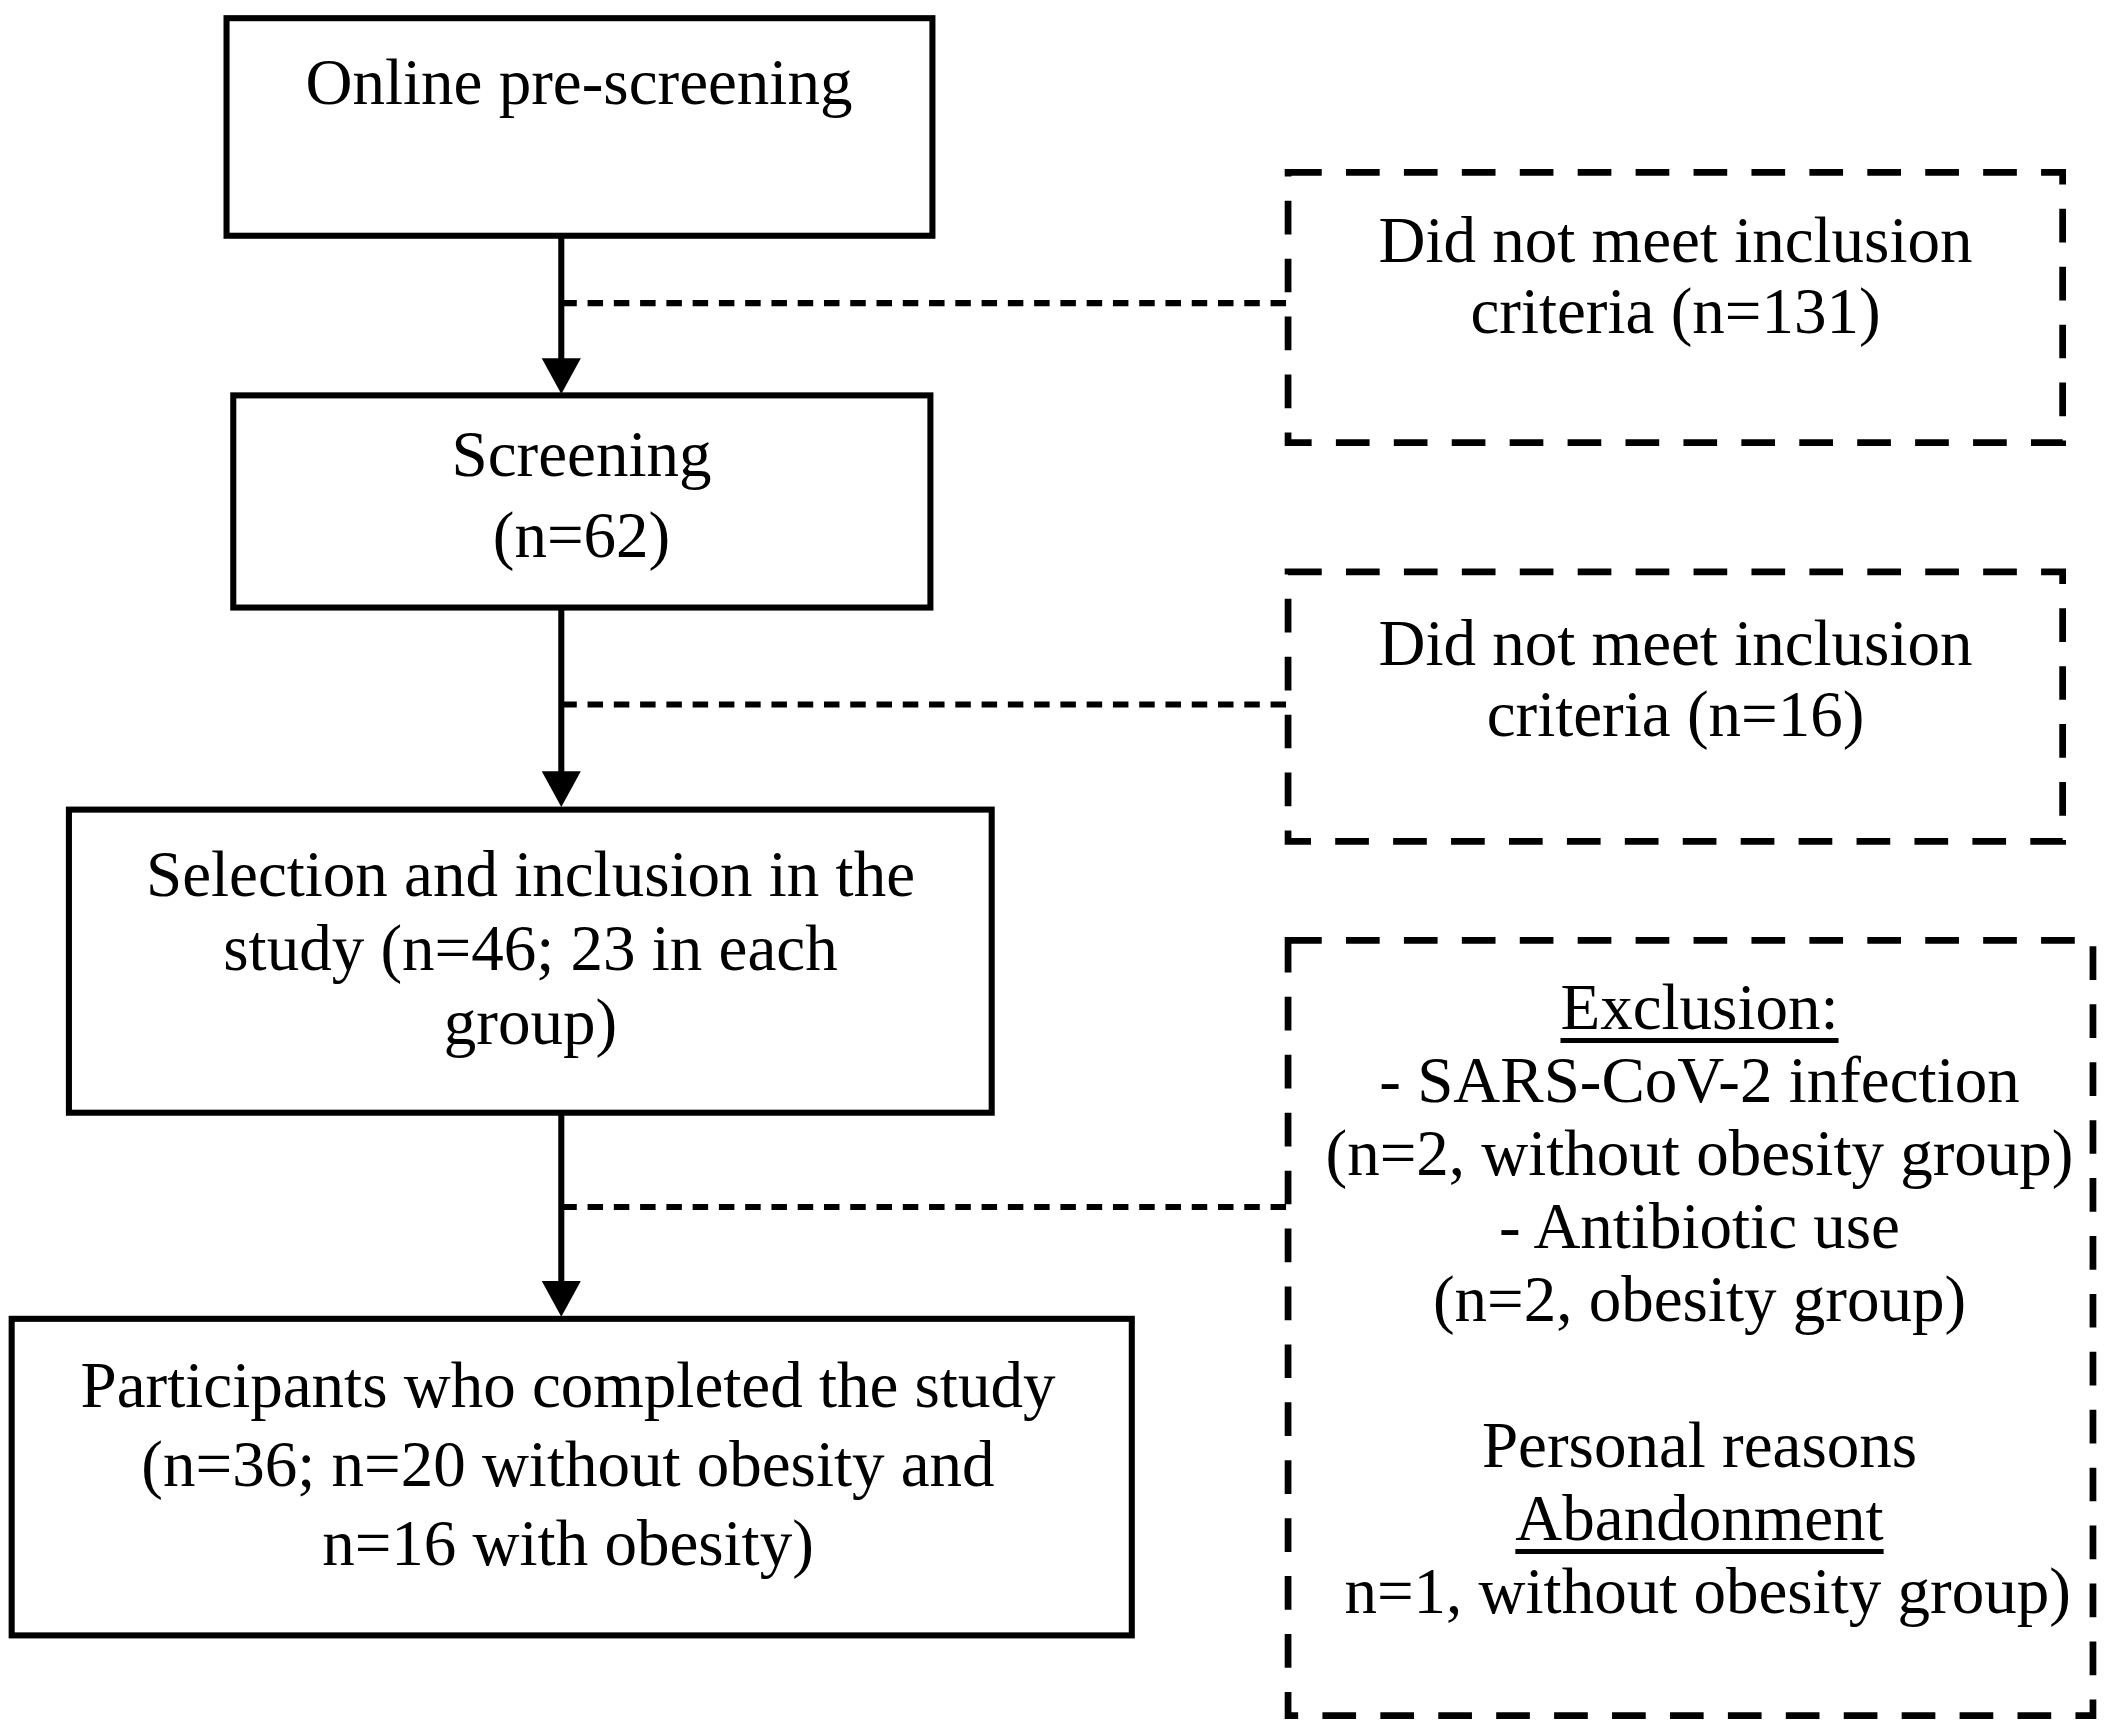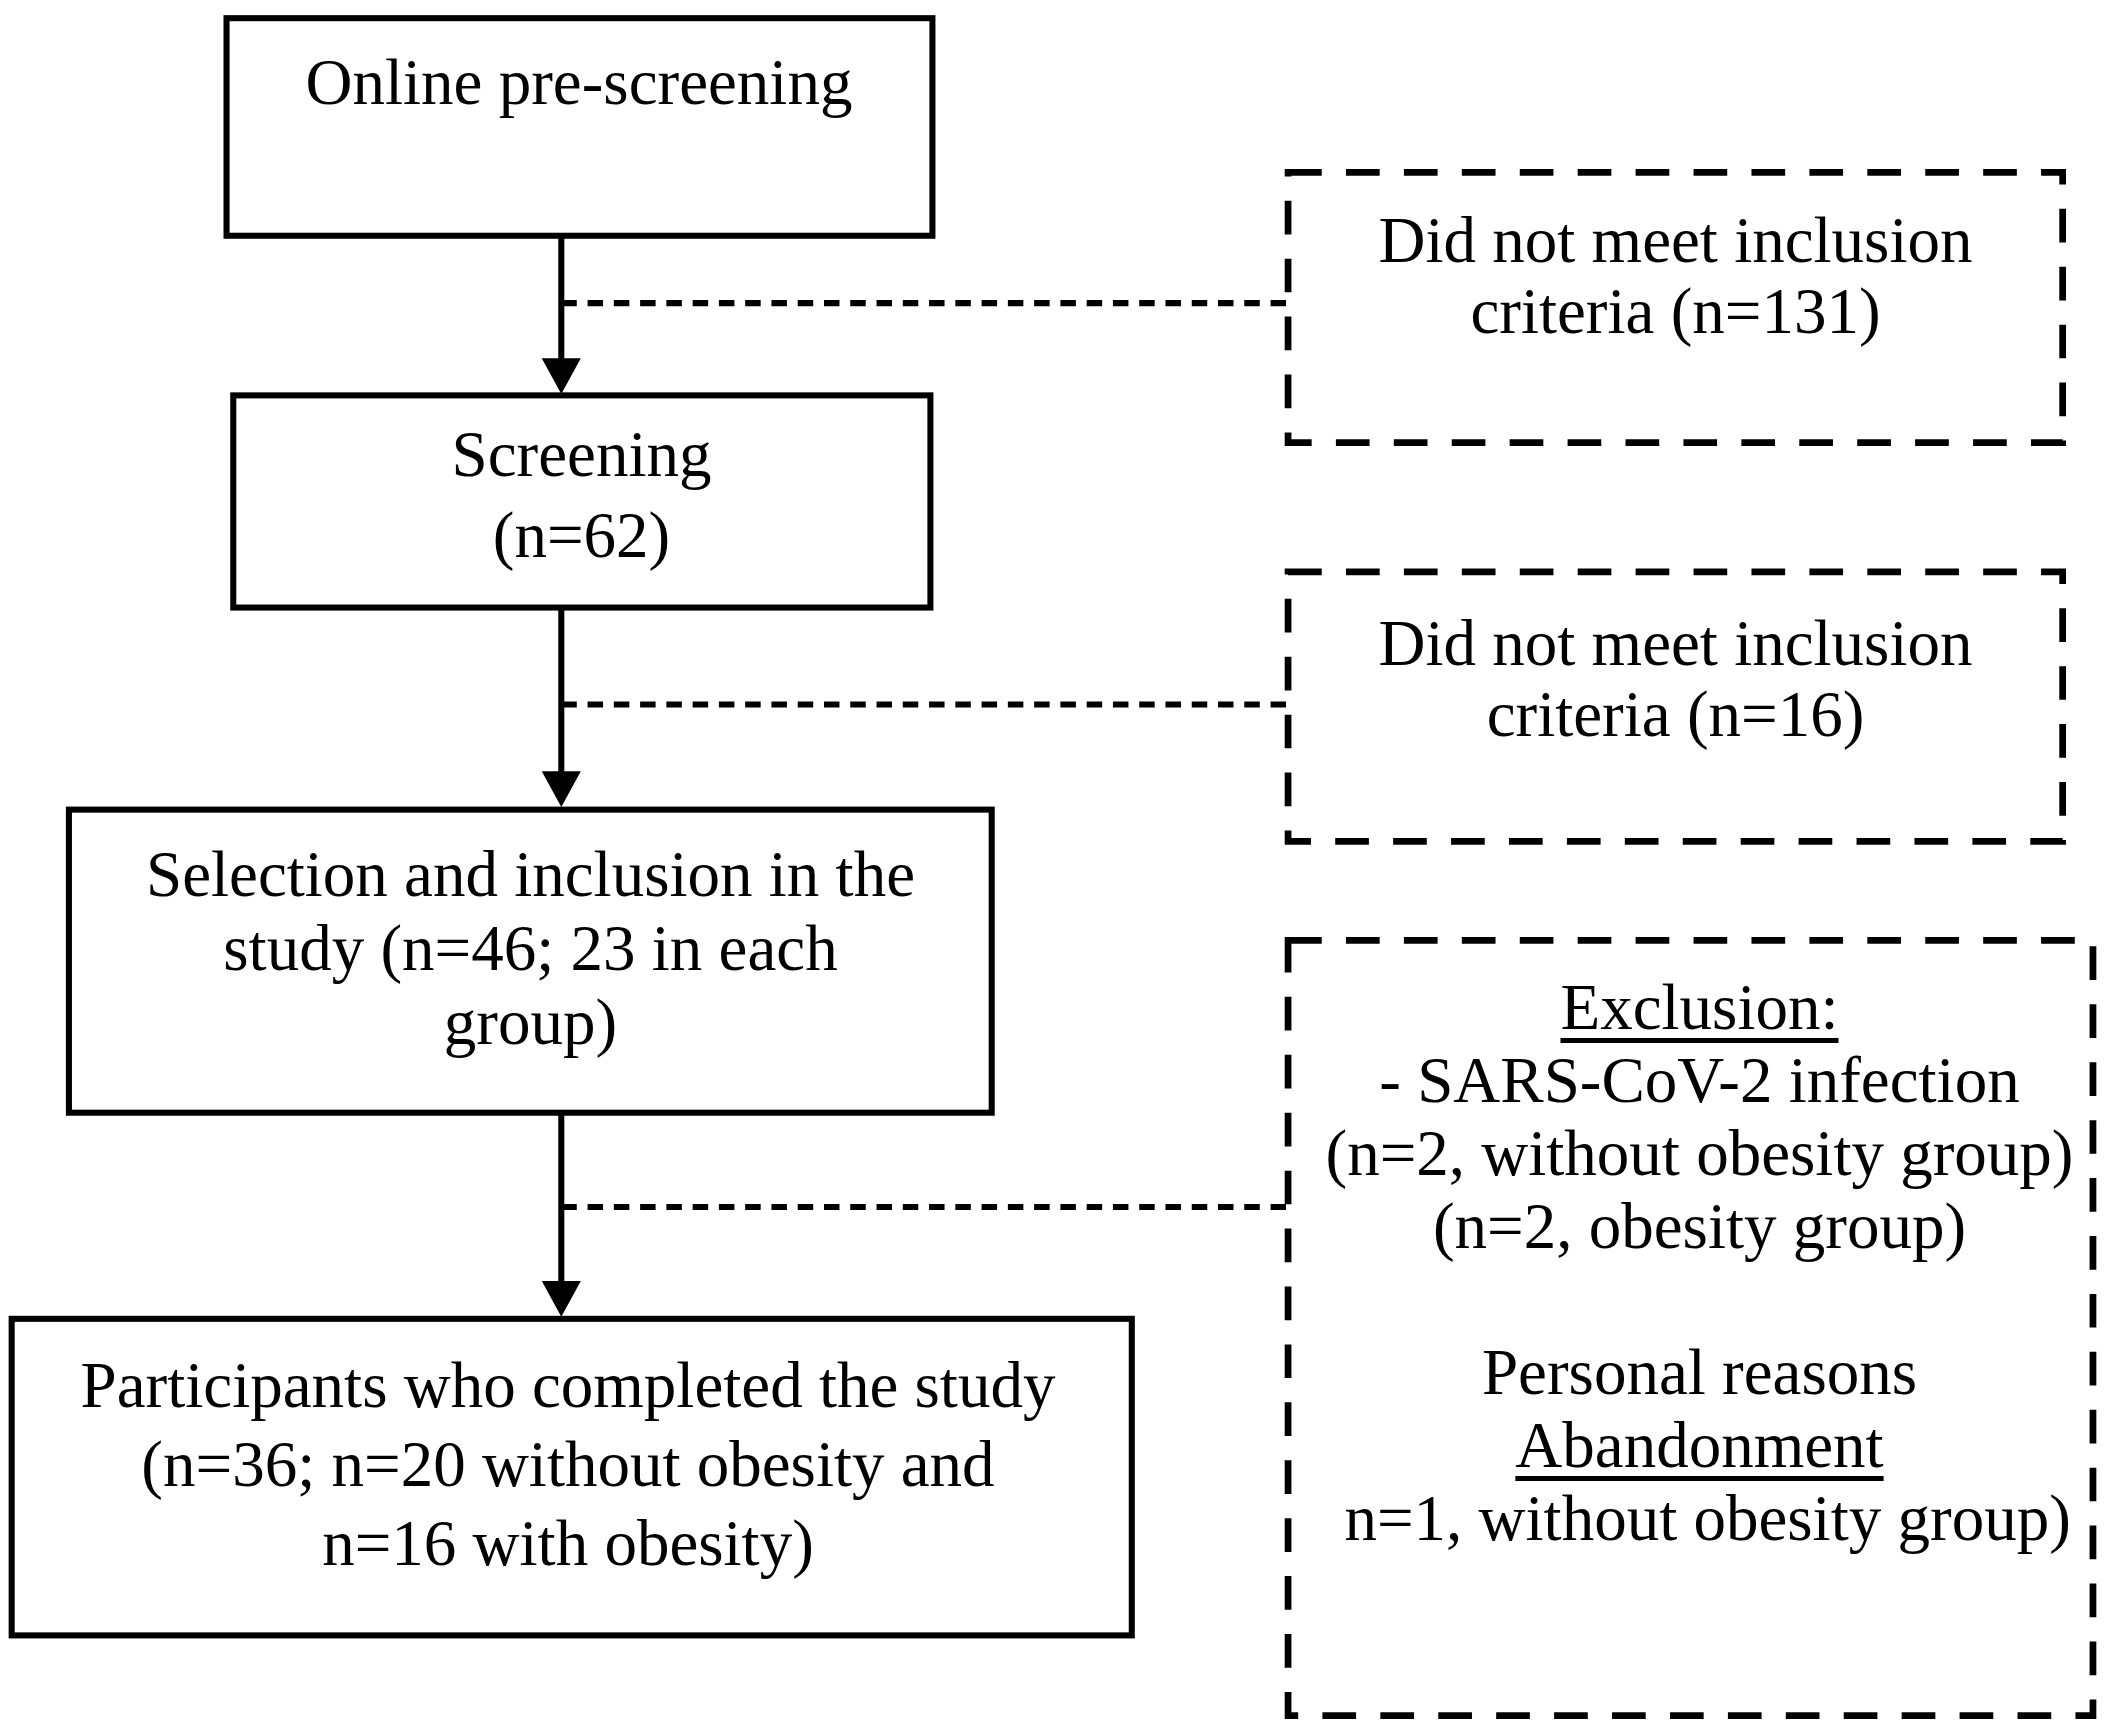--- a/index.html
+++ b/index.html
@@ -103,20 +103,21 @@
 
   <div class="txt tc" id="t-side2">
     <div class="ln">Did not meet inclusion</div>
     <div class="ln">criteria (n=16)</div>
   </div>
 
   <div class="txt tl" id="t-side3">
     <div class="ln tc"><span class="u">Exclusion:</span></div>
     <div class="ln">- SARS-CoV-2 infection</div>
     <div class="ln">(n=2, without obesity group)</div>
+    <div class="ln">- Antibiotic use</div>
     <div class="ln">(n=2, obesity group)</div>
     <div class="ln spacer"></div>
     <div class="ln">Personal reasons</div>
     <div class="ln tc"><span class="u">Abandonment</span></div>
     <div class="ln"> n=1, without obesity group)</div>
   </div>
 
 </div>
 
 

